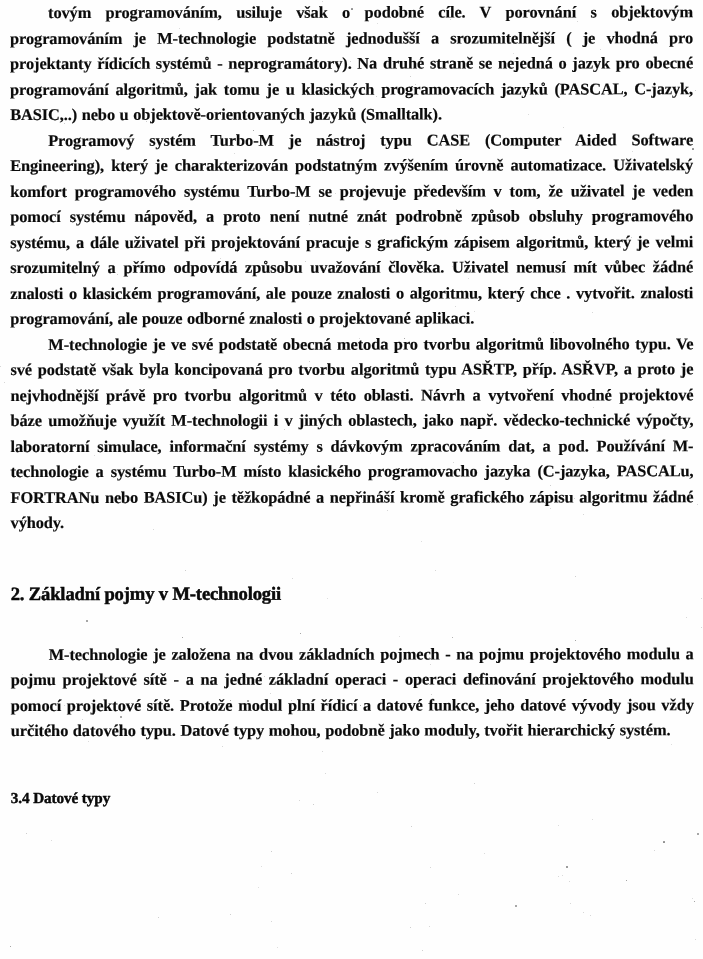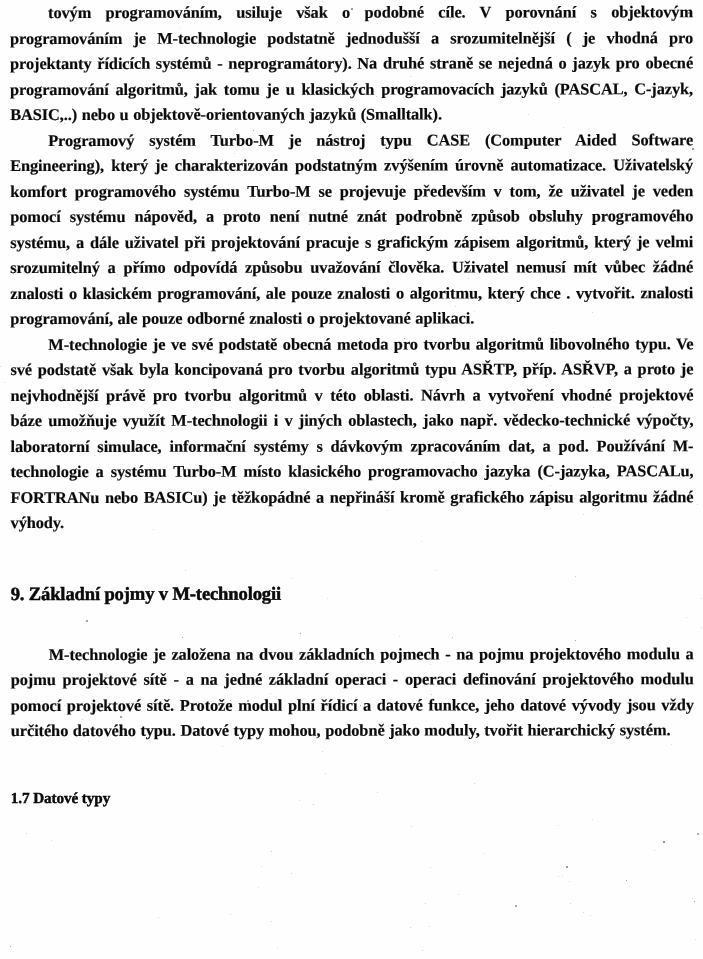--- a/index.html
+++ b/index.html
@@ -96,29 +96,29 @@
   <div id="content">
 
     <p class="para">tovým programováním, usiluje však o podobné cíle. V porovnání s objektovým programováním je M-technologie podstatně jednodušší a srozumitelnější ( je vhodná pro   projektanty řídicích systémů - neprogramátory). Na druhé straně se nejedná o jazyk pro obecné programování algoritmů,  jak tomu je   u klasických programovacích jazyků (PASCAL, C-jazyk, BASIC,..) nebo u objektově-orientovaných jazyků (Smalltalk).</p>
 
     <p class="para">Programový systém Turbo-M je nástroj typu CASE (Computer Aided   Software Engineering),  který je  charakterizován podstatným zvýšením   úrovně automatizace. Uživatelský komfort  programového systému Turbo-M se projevuje především  v tom, že uživatel je veden pomocí systému nápověd, a proto není nutné znát podrobně způsob obsluhy programového systému, a dále uživatel při projektování pracuje s grafickým zápisem algoritmů, který je velmi srozumitelný a přímo odpovídá způsobu uvažování člověka. Uživatel nemusí mít vůbec žádné znalosti o klasickém programování, ale pouze znalosti  o algoritmu,  který chce . vytvořit. znalosti programování, ale pouze odborné znalosti o projektované aplikaci.</p>
 
     <p class="para">M-technologie je  ve své podstatě  obecná metoda pro  tvorbu algoritmů libovolného typu. Ve své podstatě však byla koncipovaná pro tvorbu algoritmů typu ASŘTP, příp. ASŘVP, a proto je nejvhodnější právě pro tvorbu algoritmů v této oblasti. Návrh a vytvoření vhodné   projektové báze umožňuje využít   M-technologii i v jiných oblastech, jako např. vědecko-technické výpočty, laboratorní simulace, informační systémy s dávkovým zpracováním   dat, a pod. Používání M-technologie a systému Turbo-M místo klasického programovacho jazyka (C-jazyka, PASCALu, FORTRANu nebo BASICu) je těžkopádné  a nepřináší  kromě grafického  zápisu algoritmu žádné výhody.</p>
 
     <div class="gap-before-h2"></div>
 
-    <h2 class="sect">9. Základní pojmy v M-technologii</h2>
+    <h2 class="sect">2. Základní pojmy v M-technologii</h2>
 
     <div class="gap-after-h2"></div>
 
     <p class="para">M-technologie je  založena na dvou základních  pojmech - na pojmu projektového modulu  a pojmu projektové sítě -  a na jedné základní operaci - operaci definování projektového modulu pomocí projektové sítě. Protože modul plní řídicí a datové funkce, jeho datové  vývody jsou  vždy  určitého  datového typu.  Datové typy mohou, podobně jako moduly, tvořit hierarchický systém.</p>
 
     <div class="gap-before-h3"></div>
 
-    <h3 class="subsect">1.7 Datové typy</h3>
+    <h3 class="subsect">3.4 Datové typy</h3>
 
     <div class="gap-after-h3"></div>
 
 
   </div>
 
   <div id="speckles">
       <i class="spk" style="left: 351px; top: 8px; width: 1.7px; height: 1.7px; background: rgb(43, 43, 43);"></i>
       <i class="spk" style="left: 688px; top: 12px; width: 1.5px; height: 1.5px; background: rgb(43, 43, 43);"></i>
       <i class="spk" style="left: 182px; top: 637px; width: 1.3px; height: 1.3px; background: rgb(43, 43, 43);"></i>

